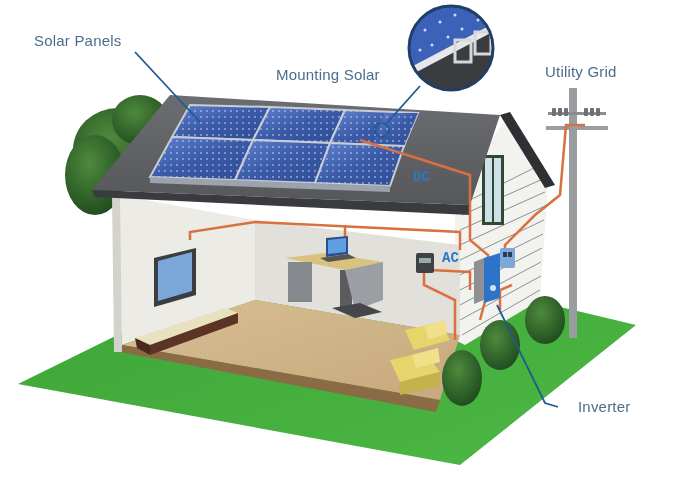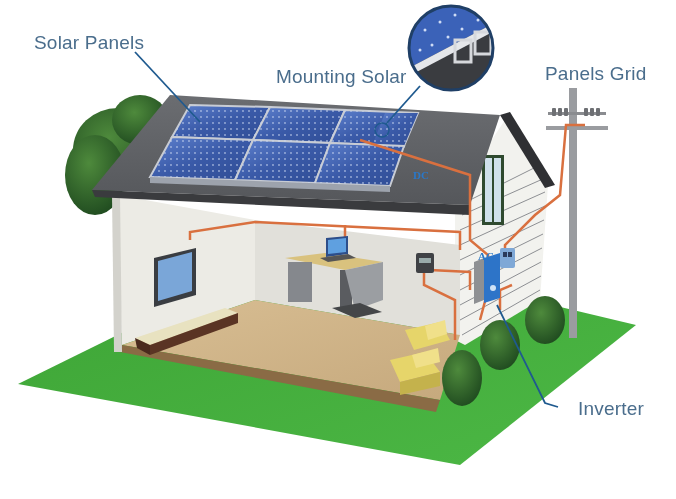--- a/index.html
+++ b/index.html
@@ -1,19 +1,19 @@
 <!DOCTYPE html>
 <html><head>
 <meta charset="utf-8">
 <style>
   html, body { margin: 0; padding: 0; background: #ffffff; }
   body { width: 676px; height: 499px; overflow: hidden; position: relative; font-family: "Liberation Sans", sans-serif; }
   #scene { position: absolute; left: 0; top: 0; width: 676px; height: 499px; }
-  .label { position: absolute; font-family: "Liberation Sans", sans-serif; font-size: 19px; color: #4a6d8c; white-space: nowrap; letter-spacing: 0.2px; }
-  .wire-tag { position: absolute; font-family: Liberation Serif, serif; font-weight: bold; font-size: 11px; color: #2a78c8; }
+  .label { position: absolute; font-family: "Liberation Sans", sans-serif; font-size: 15px; color: #4a6d8c; white-space: nowrap; letter-spacing: 0.2px; }
+  .wire-tag { position: absolute; font-family: Liberation Mono, monospace; font-weight: bold; font-size: 14px; color: #2a78c8; }
 </style>
 </head>
 <body>
 
 <div id="diagram">
 <svg id="scene" viewBox="0 0 676 499" width="676" height="499" xmlns="http://www.w3.org/2000/svg">
   <defs>
     <linearGradient id="grassG" x1="0" y1="0" x2="1" y2="1">
       <stop offset="0" stop-color="#3da335"></stop>
       <stop offset="1" stop-color="#4cb845"></stop>
@@ -203,17 +203,17 @@
 
   <g stroke="#1f5a8f" stroke-width="1.8" fill="none">
     <line x1="135" y1="52" x2="200" y2="122"></line>
     <line x1="386" y1="124" x2="420" y2="86"></line>
     <polyline points="497,305 545,403 558,407"></polyline>
   </g>
 </svg>
 
 <div class="label" style="left:34px; top:32px;">Solar Panels</div>
 <div class="label" style="left:276px; top:66px;">Mounting Solar</div>
-<div class="label" style="left:545px; top:63px;">Panels Grid</div>
+<div class="label" style="left:545px; top:63px;">Utility Grid</div>
 <div class="label" style="left:578px; top:398px;text-align:right;">Inverter</div>
 <div class="wire-tag" style="left:413px; top:169px;">DC</div>
-<div class="wire-tag" style="left:442px; top:250px;margin-left:36px;">AC</div>
+<div class="wire-tag" style="left:442px; top:250px;">AC</div>
 </div>
 
 </body></html>

